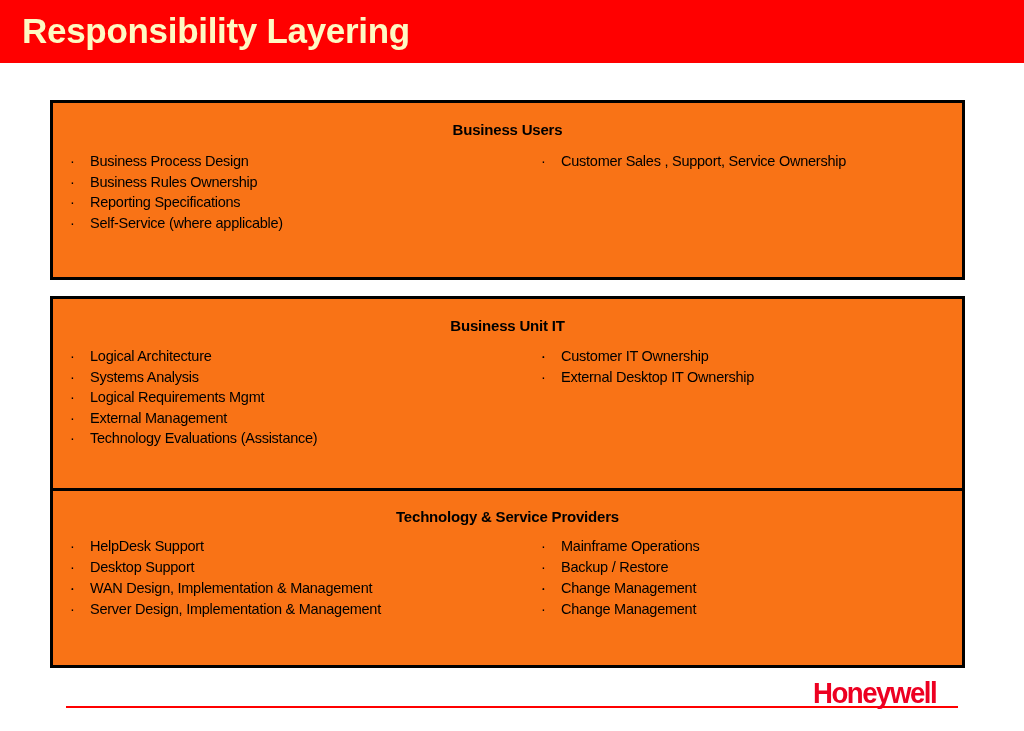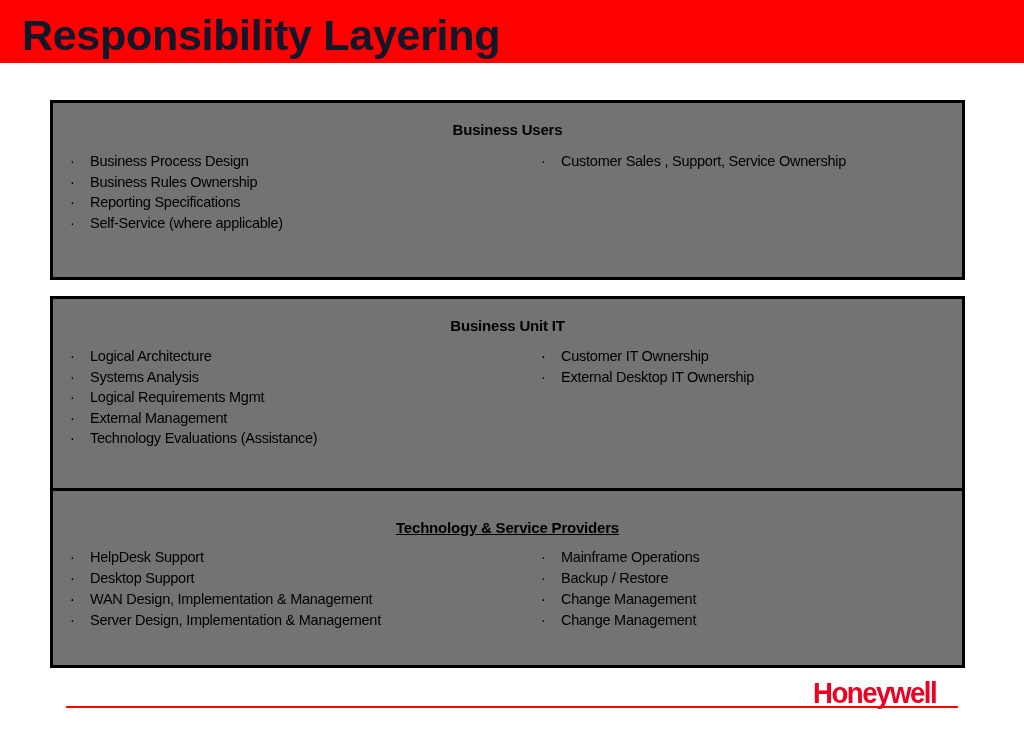--- a/index.html
+++ b/index.html
@@ -21,50 +21,50 @@
     left: 0;
     top: 0;
     width: 1024px;
     height: 63px;
     background: #FF0000;
   }
   #slide-title {
     position: absolute;
     left: 22px;
     top: 11px;
-    font-size: 43px;
+    font-size: 35px;
     font-weight: bold;
-    color: #0f172a;
+    color: #fef9c3;
     letter-spacing: -0.3px;
     white-space: nowrap;
     font-stretch: condensed;
   }
 
   
   .layer-box {
     position: absolute;
     left: 50px;
     width: 915px;
     border: 3px solid #000000;
-    background: #737373;
+    background: #f97316;
     box-sizing: border-box;
   }
   #box-business-users   { top: 100px; height: 180px; }
   #box-business-unit-it { top: 296px; height: 208px; }
   #box-tech-providers   { top: 488px; height: 180px; }
 
   .layer-heading {
     text-align: center;
     font-size: 15px;
     font-weight: bold;
     color: #000000;
     margin-top: 18px;
     letter-spacing: -0.2px;
   }
-  #box-tech-providers .layer-heading { margin-top: 28px; text-decoration: underline; }
+  #box-tech-providers .layer-heading { margin-top: 17px; }
 
   .columns {
     position: relative;
     display: flex;
     margin-top: 14px;
   }
   .col {
     box-sizing: border-box;
   }
   .col-left  { width: 480px; padding-left: 14px; }

